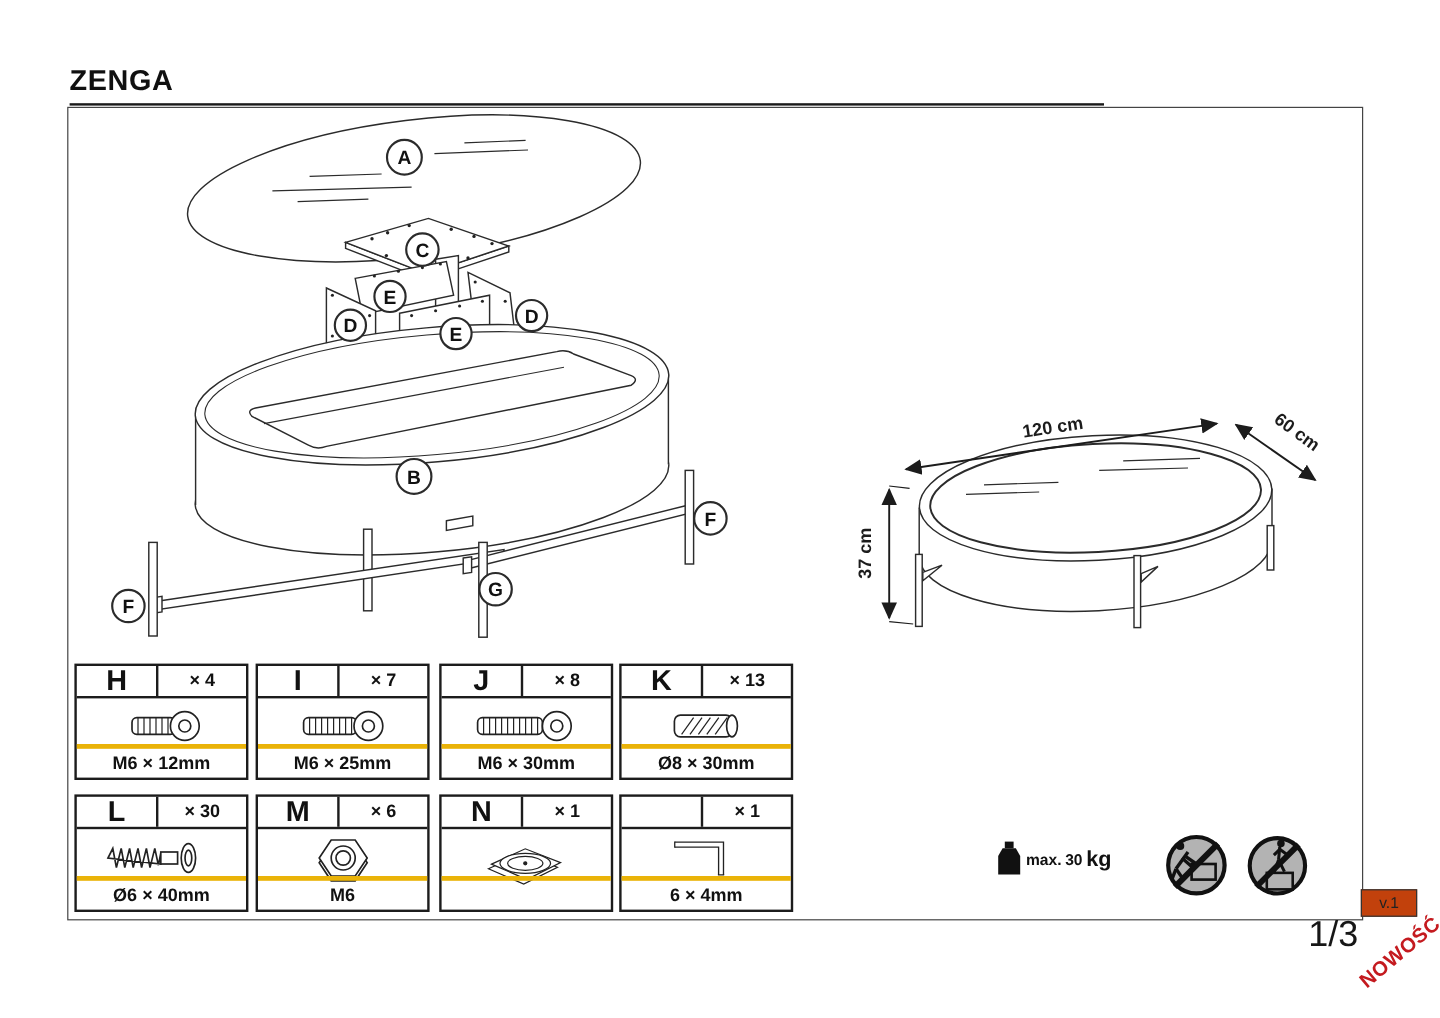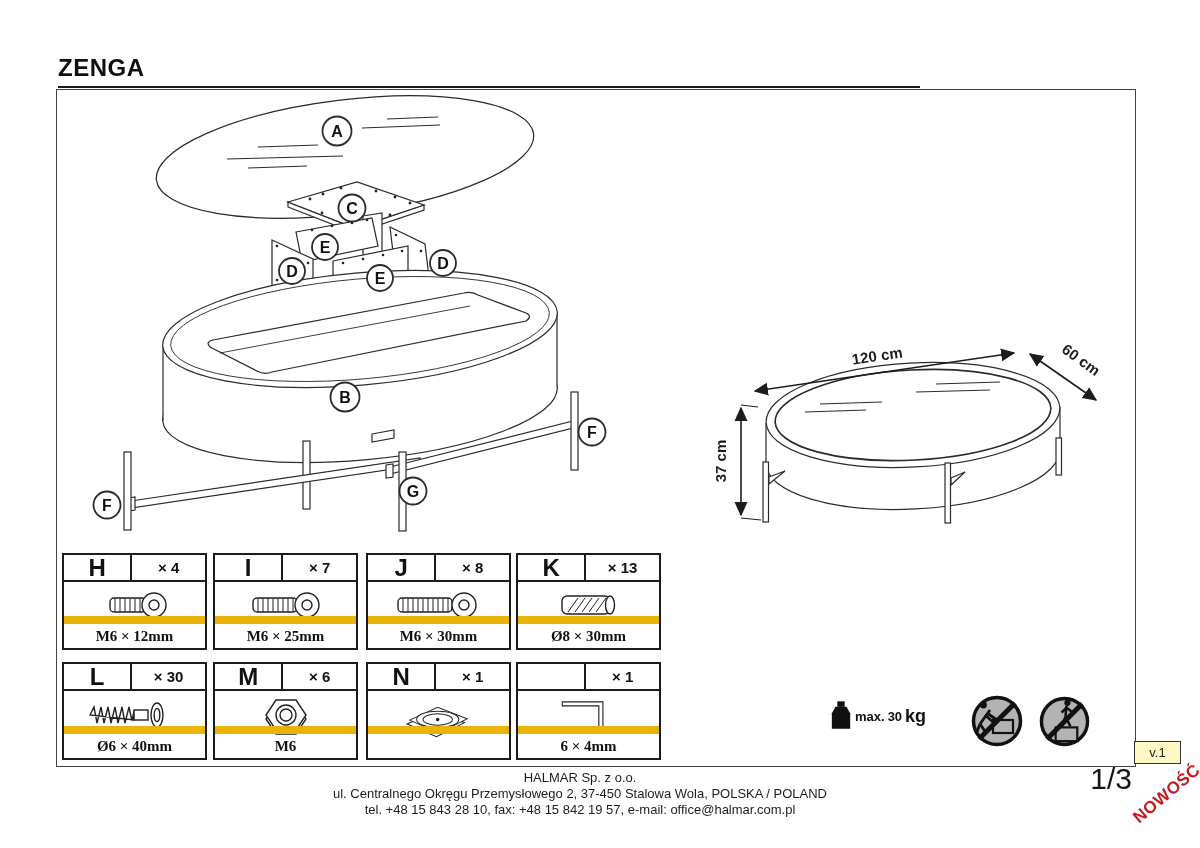--- a/index.html
+++ b/index.html
@@ -13,31 +13,31 @@
   .lbl{font-size:16px;font-weight:bold;fill:#111;}
   .dimtxt{font-size:15px;font-weight:bold;fill:#1c1c1c;}
   
   .cell{position:absolute;background:#fff;border:2px solid #1c1c1c;box-sizing:border-box;}
   .cell .hdr{display:flex;height:25px;border-bottom:2px solid #1c1c1c;}
   .cell .hdr .letter{flex:0 0 47%;display:flex;align-items:center;justify-content:center;
         font-size:24px;font-weight:bold;line-height:1;}
   .cell .hdr .count{flex:1;display:flex;align-items:center;justify-content:center;
         font-size:15px;font-weight:bold;border-left:2px solid #1c1c1c;}
   .cell .pict{display:flex;align-items:center;justify-content:center;}
-  .cell .cap{position:absolute;left:0;right:0;bottom:0;height:24px;border-top:8px solid #eab308;
-        display:flex;align-items:center;justify-content:center;font-size:15px;font-weight:bold;font-family:Liberation Serif, serif;}
+  .cell .cap{position:absolute;left:0;right:0;bottom:0;height:24px;border-top:4px solid #eab308;
+        display:flex;align-items:center;justify-content:center;font-size:15px;font-weight:bold;}
   .row1{top:553px;height:97px;} .row2{top:662px;height:98px;}
   .row1 .pict{height:46px;} .row2 .pict{height:47px;}
   .c1{left:62px;width:145px;} .c2{left:213px;width:145px;}
   .c3{left:366px;width:145px;} .c4{left:516px;width:145px;}
   .load{left:830px;top:700px;display:flex;align-items:center;gap:3px;}
   .load .mx{font-size:13px;font-weight:bold;} .load .val{font-size:13px;font-weight:bold;}
   .load .un{font-size:18px;font-weight:bold;}
   .vbox{left:1134px;top:741px;width:47px;height:23px;border:1.5px solid #333;box-sizing:border-box;
-        display:flex;align-items:center;justify-content:center;font-size:13px;color:#222;background:#fef9c3;}
+        display:flex;align-items:center;justify-content:center;font-size:13px;color:#222;background:#c2410c;}
   .pageno{left:1040px;top:762px;width:92px;text-align:right;font-size:30px;font-weight:normal;color:#161616;}
   .footer{left:30px;top:770px;width:1100px;text-align:center;font-size:13px;line-height:16px;color:#1d1d1d;}
   .nowosc{left:1122px;top:784px;width:90px;text-align:center;font-size:17px;font-weight:bold;
         color:#c41a1f;transform:rotate(-40deg);letter-spacing:.5px;}
 </style>
 </head>
 <body>
 
 <div class="page">
 
@@ -416,20 +416,15 @@
         <path d="M28,22 L33,32"></path>
       <path d="M29,13 L24,18"></path>
         <path d="M29,13 L34.5,17"></path>
     </g>
     <line x1="9" y1="45" x2="45" y2="9" stroke="#111" stroke-width="5"></line>
   </svg>
 
   <div class="abs vbox">v.1</div>
   <div class="abs pageno">1/3</div>
 
-  <div class="abs footer">
-    <div>HALMAR Sp. z o.o.</div>
-    <div>ul. Centralnego Okręgu Przemysłowego 2, 37-450 Stalowa Wola, POLSKA / POLAND</div>
-    <div>tel. +48 15 843 28 10, fax: +48 15 842 19 57, e-mail: office@halmar.com.pl</div>
-  </div>
 
   <div class="abs nowosc">NOWOŚĆ</div>
 </div>
 
 </body></html>

